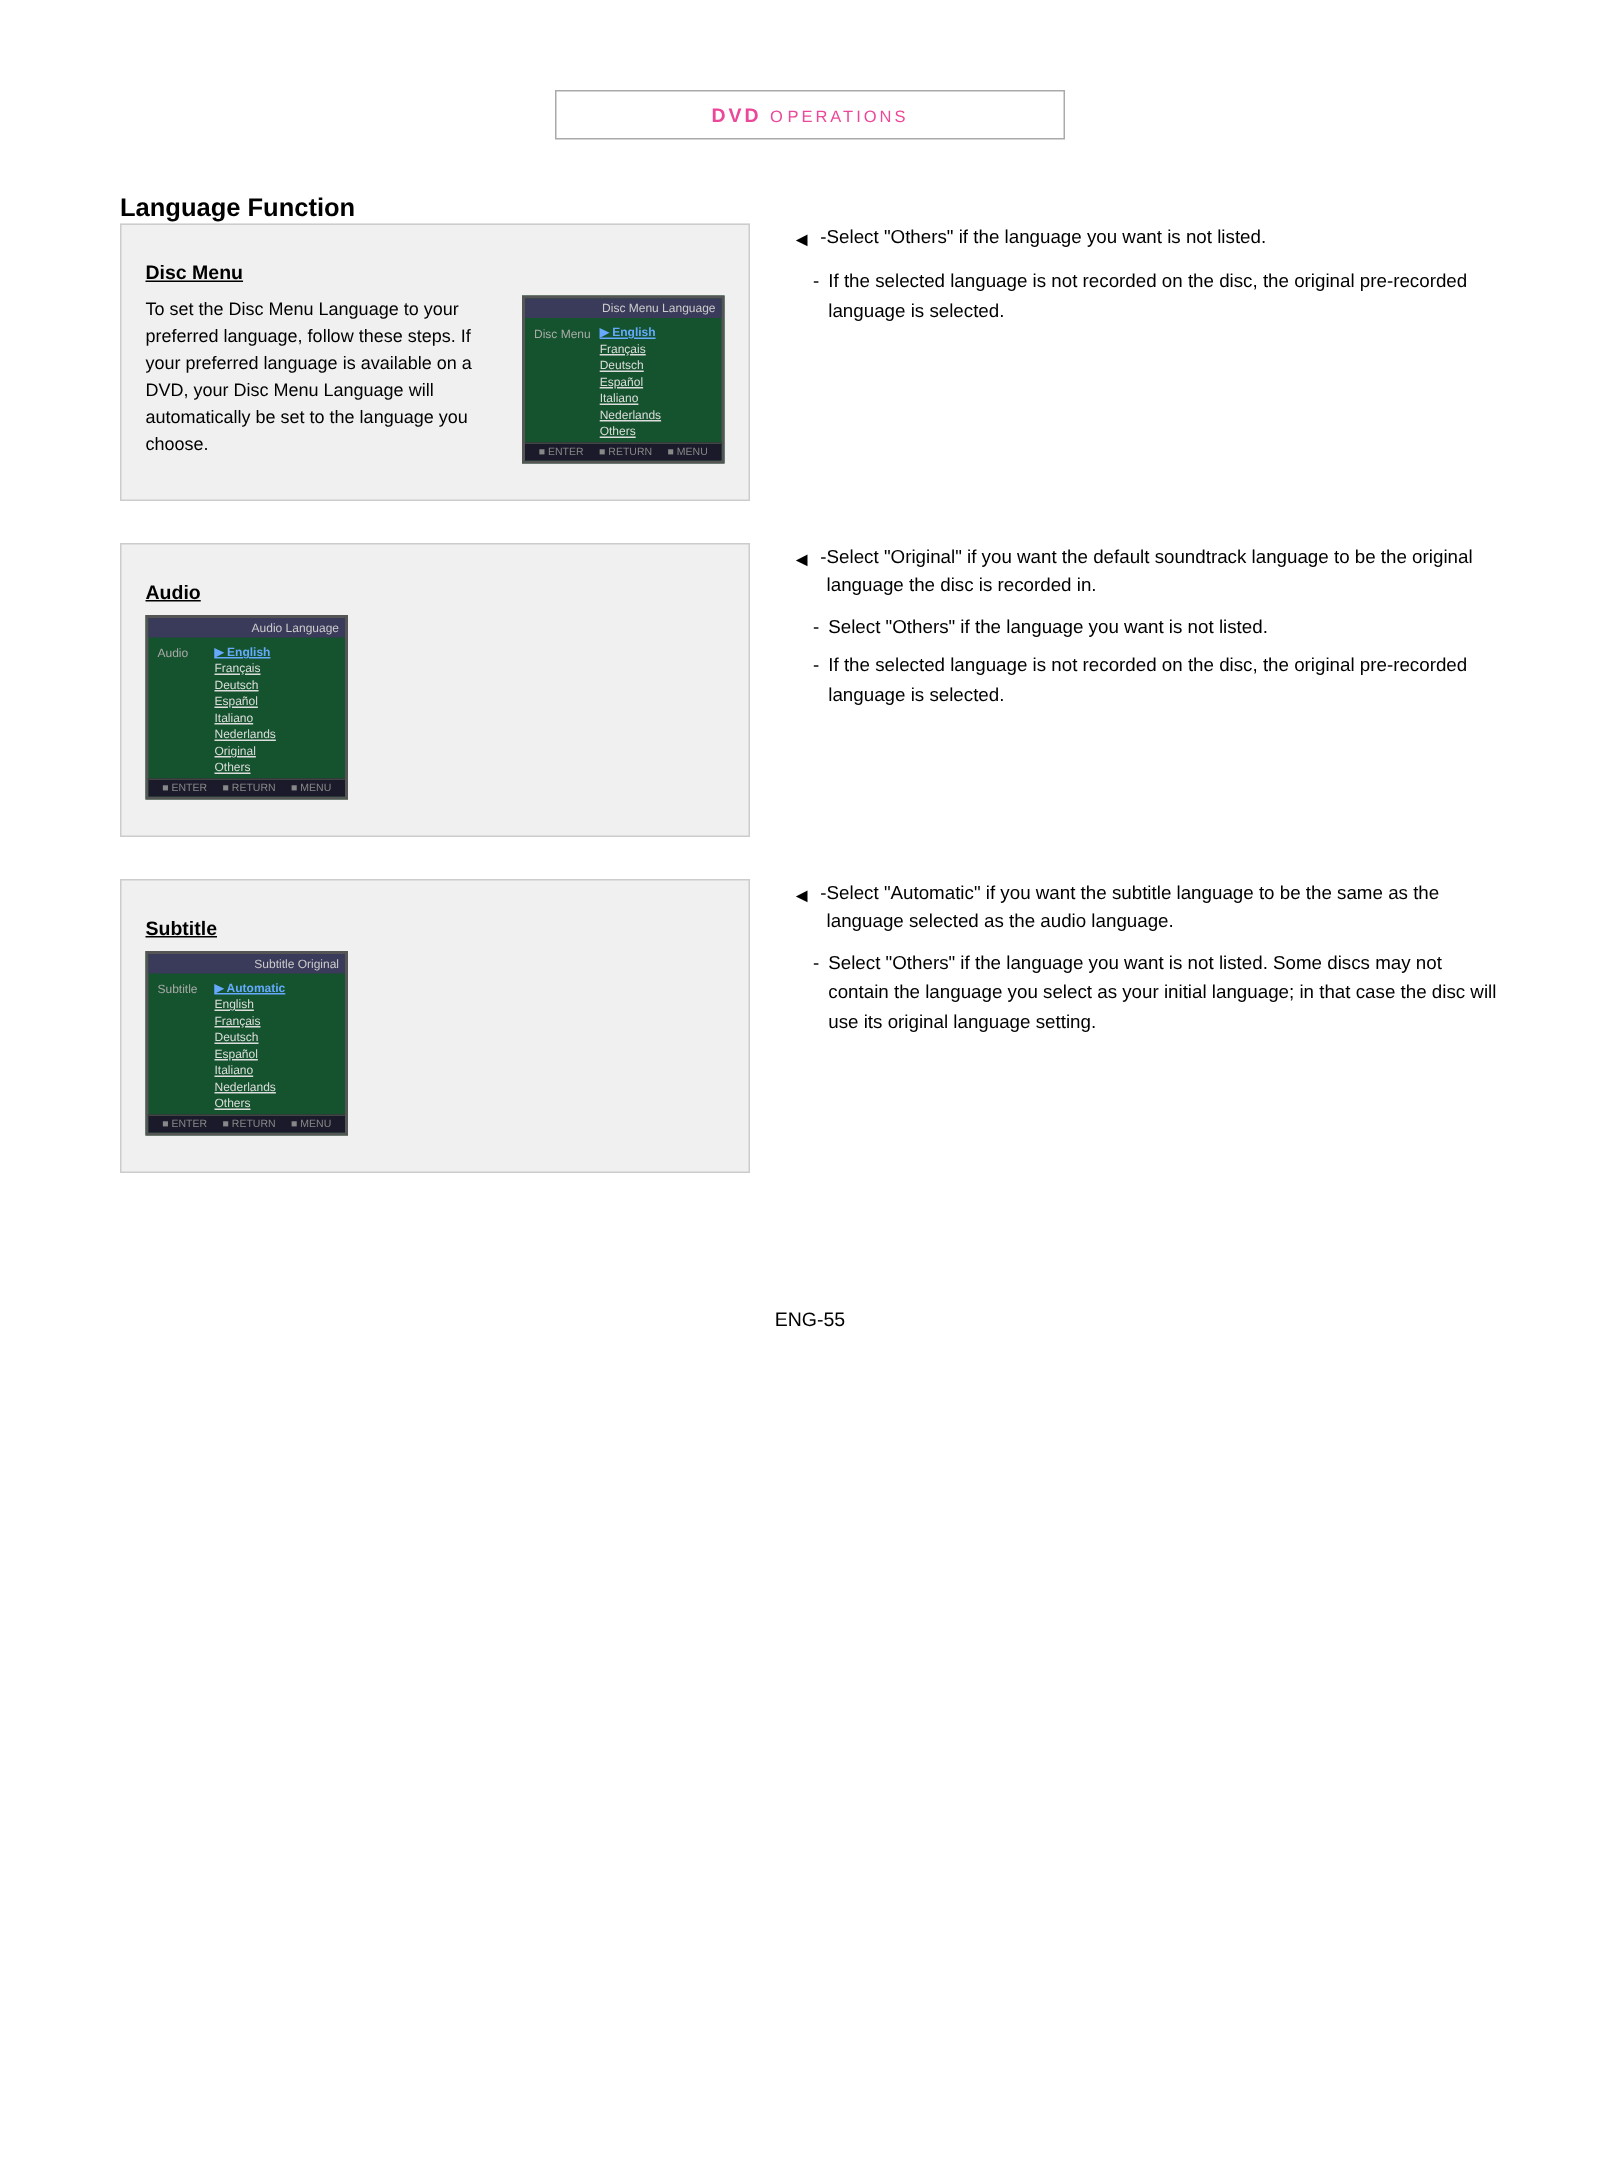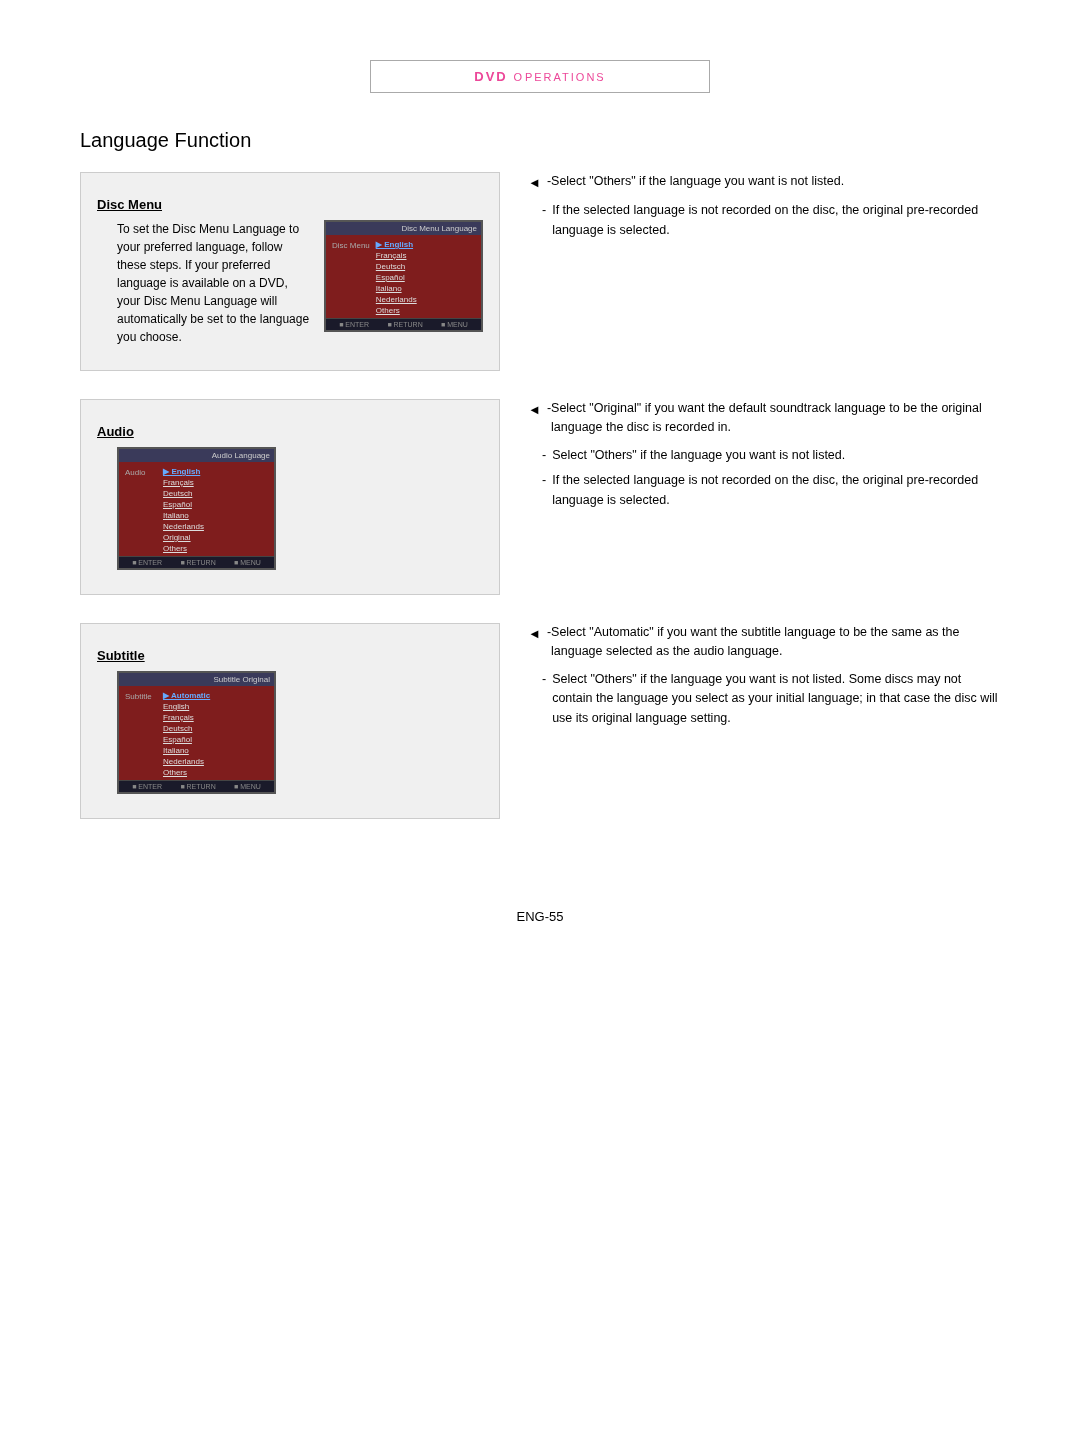--- a/index.html
+++ b/index.html
@@ -22,23 +22,22 @@
       font-size: 13px;
       color: #ec4899;
       width: 340px;
       margin-left: auto;
       margin-right: auto;
     }
     .page-header .dvd { font-weight: bold; }
     .page-header .ops { font-weight: normal; font-size: 11px; letter-spacing: 3px; text-transform: uppercase; }
 
     .section-title {
-      font-size: 20px;
-      font-weight: normal;
-      margin-bottom: 20px;
+      font-size: 17px;
+      font-weight: bold;
     }
 
     .content-area {
       display: flex;
       flex-direction: column;
       gap: 28px;
     }
 
     .row-section {
       display: flex;
@@ -66,32 +65,31 @@
     .left-panel .description {
       font-size: 12px;
       line-height: 1.5;
     }
 
     .panel-inner {
       display: flex;
       flex-direction: row;
       gap: 10px;
       align-items: flex-start;
-      margin-left: 20px;
     }
 
     .panel-text {
       flex: 1;
     }
 
     
     .tv-screen {
-      width: 159px;
+      width: 135px;
       flex-shrink: 0;
-      background: #7f1d1d;
+      background: #14532d;
       border: 2px solid #555;
       padding: 0;
       font-size: 9px;
       color: #fff;
     }
 
     .tv-title-bar {
       background: #3a3a5a;
       color: #ccc;
       text-align: right;

